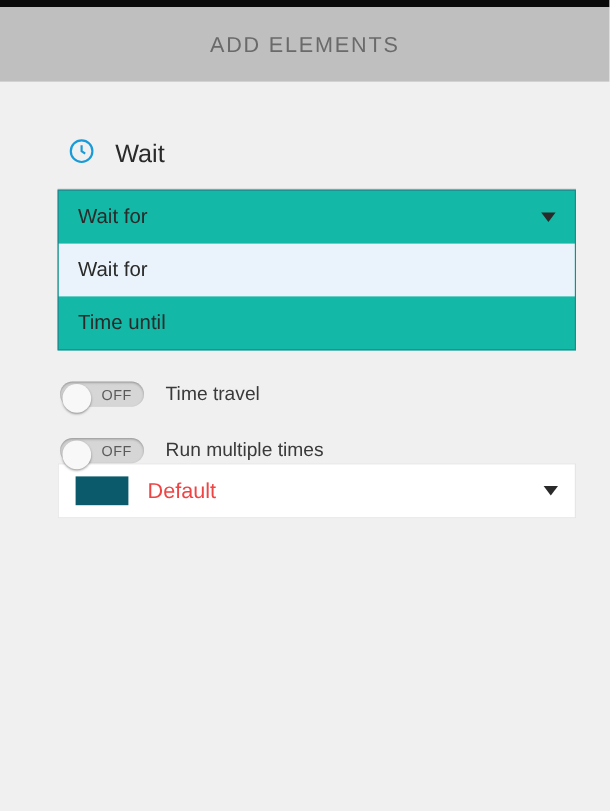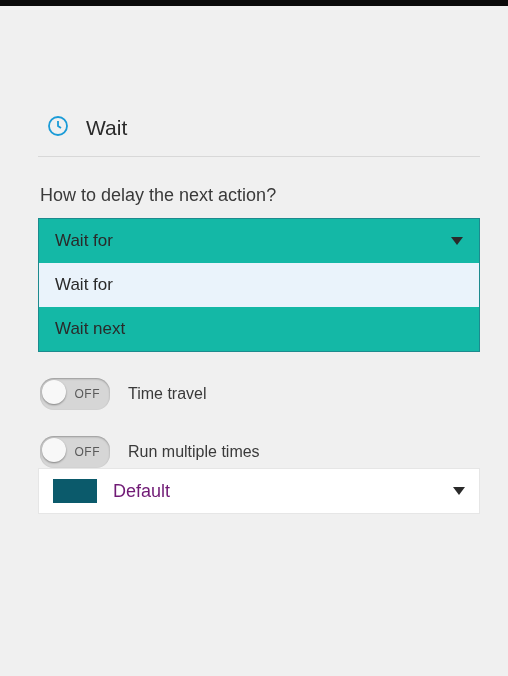--- a/index.html
+++ b/index.html
@@ -27,21 +27,21 @@
     font-size: 18px;
     letter-spacing: 1.5px;
     color: #8a8a8a;
     cursor: pointer;
   }
   .tab.active {
     background: #bfbfbf;
     color: #6a6a6a;
   }
   .panel {
-    padding: 28px 28px 0 38px;
+    padding: 28px 28px 0 48px;
   }
   .section-header {
     display: flex;
     align-items: center;
     padding: 18px 0 14px 8px;
     border-bottom: 1px solid #d8d8d8;
     gap: 16px;
   }
   .clock-icon {
     color: #1a9bd7;
@@ -87,21 +87,21 @@
   }
   .toggle-row {
     display: flex;
     align-items: center;
     gap: 18px;
     margin-top: 26px;
     margin-left: 2px;
   }
   .toggle {
     width: 70px;
-    height: 32px;
+    height: 21px;
     background: #d6d6d6;
     border-radius: 14px;
     position: relative;
     box-shadow: inset 0 1px 2px rgba(0,0,0,0.3);
     cursor: pointer;
   }
   .toggle .knob {
     position: absolute;
     left: 2px; top: 2px;
     width: 24px; height: 24px;
@@ -130,53 +130,55 @@
     padding: 10px 14px;
     gap: 16px;
     cursor: pointer;
   }
   .swatch {
     width: 44px;
     height: 24px;
   }
   .color-label {
     font-size: 18px;
-    color: #701a75;
+    color: #ef4444;
     flex: 1;
   }
 </style>
 </head>
 <body>
 
 <div class="topbar"></div>
 
 <div class="tabs">
+  <div class="tab active">
+    <span>ADD ELEMENTS</span>
+  </div>
 </div>
 
 <div class="panel">
 
   <div class="section-header">
     <span class="clock-icon">
       <svg width="24" height="24" viewBox="0 0 24 24" fill="none" stroke="currentColor" stroke-width="1.8">
         <circle cx="12" cy="12" r="9"></circle>
         <path d="M12 7 L12 12 L15 14"></path>
       </svg>
     </span>
     <span class="section-title">Wait</span>
   </div>
 
-  <div class="field-label">How to delay the next action?</div>
 
   <div class="select-wrap">
     <div class="select-current">
       <span>Wait for</span>
       <span class="caret"></span>
     </div>
     <div class="option highlight">Wait for</div>
-    <div class="option">Wait next</div>
+    <div class="option">Time until</div>
   </div>
 
   <div class="toggle-row">
     <div class="toggle">
       <div class="knob"></div>
       <span class="state">OFF</span>
     </div>
     <span class="toggle-label">Time travel</span>
   </div>
 

